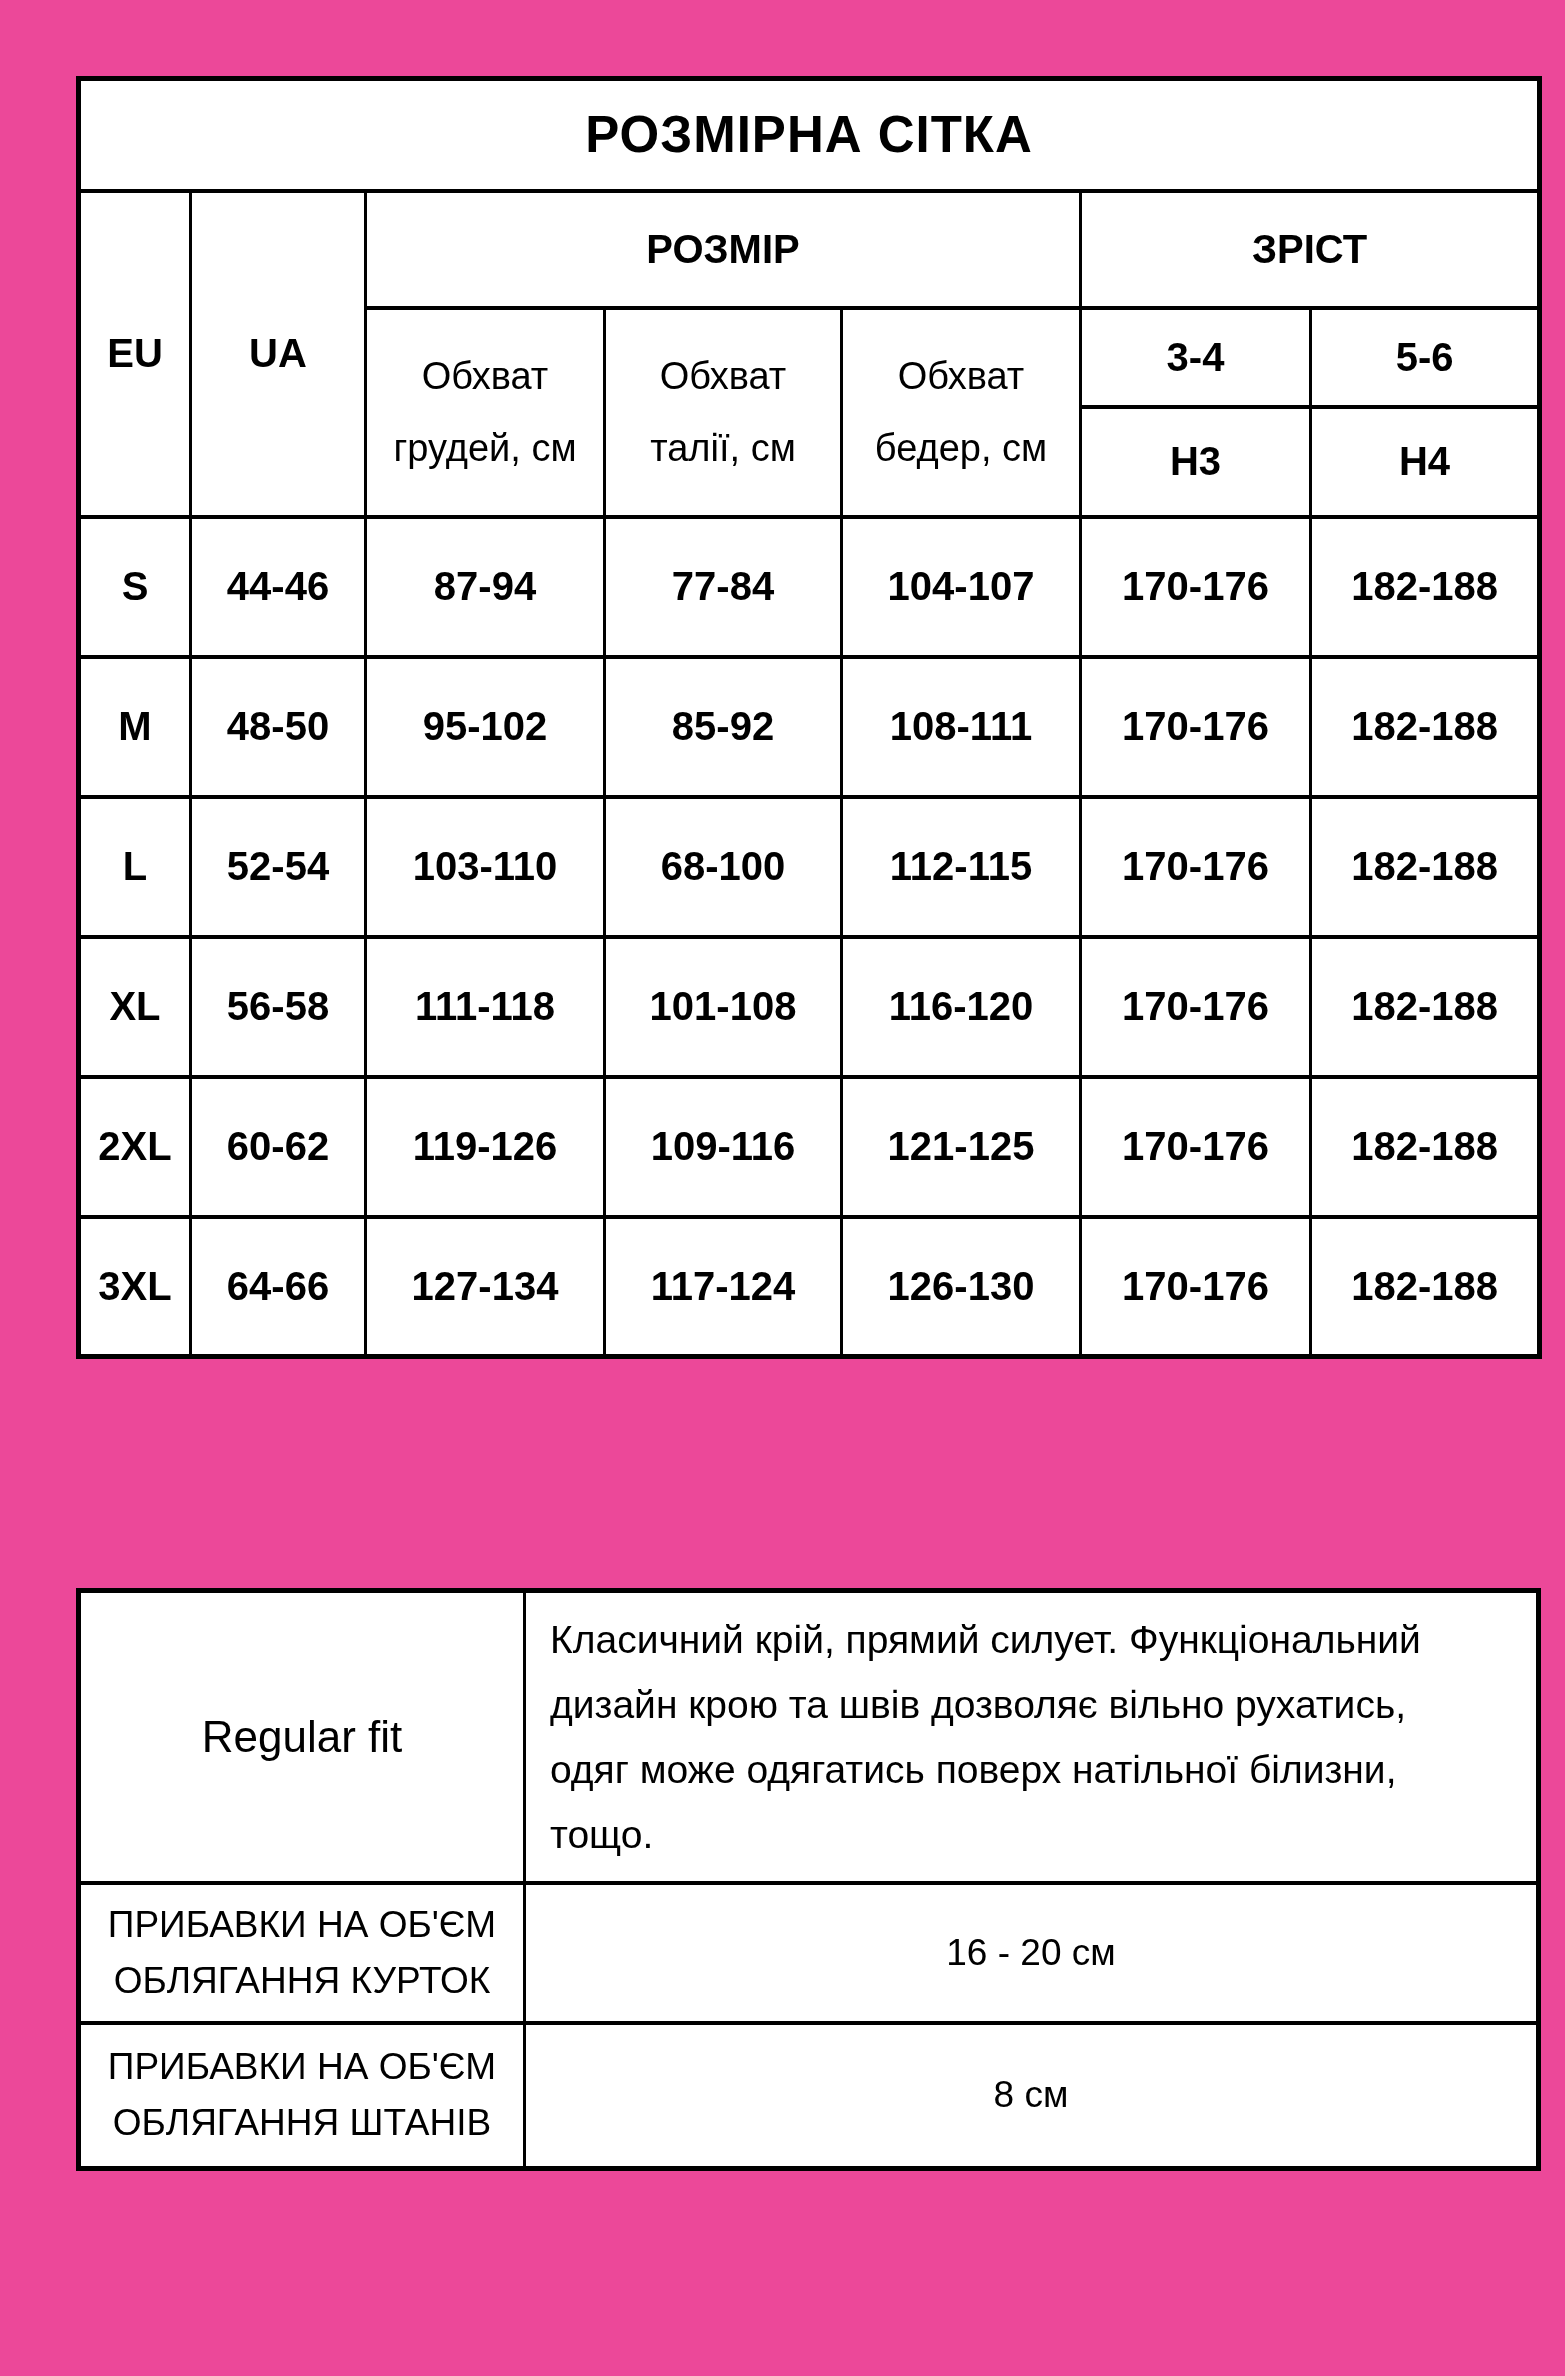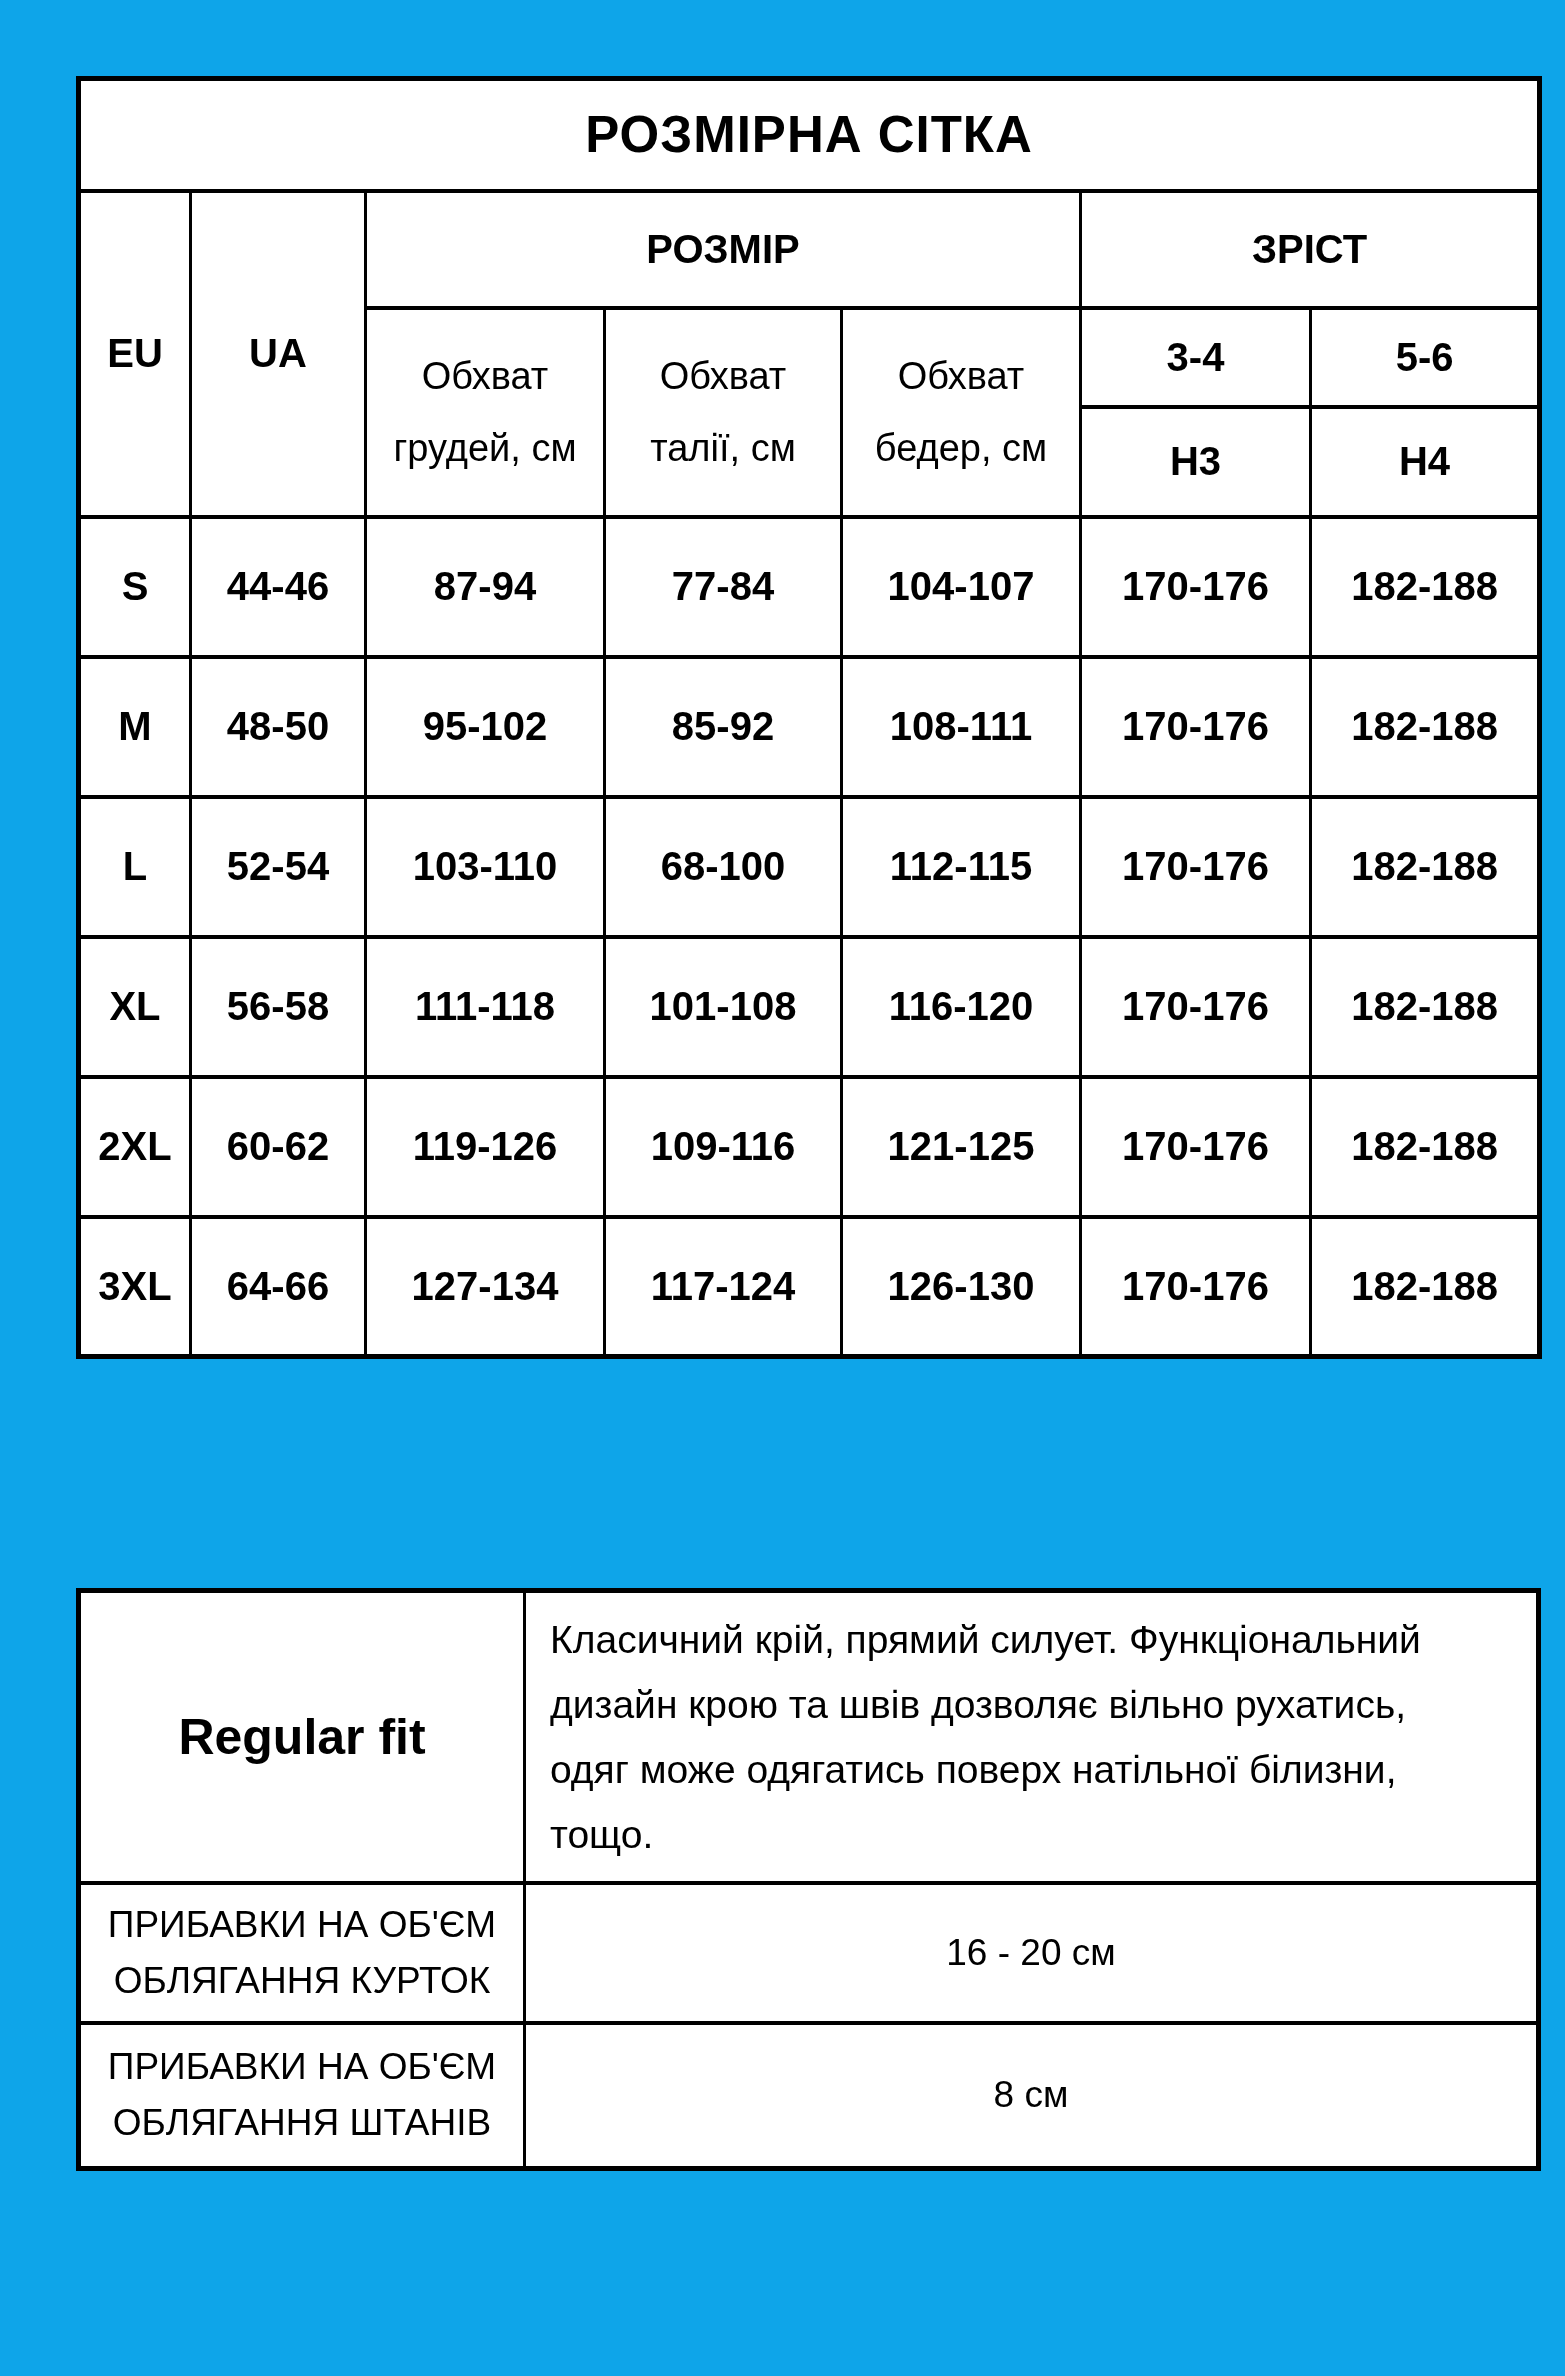--- a/index.html
+++ b/index.html
@@ -1,21 +1,21 @@
 <!DOCTYPE html>
 <html><head>
 <meta charset="utf-8">
 <style>
   html,body{margin:0;padding:0;background:#fff;}
   body{
     width:1565px;height:2376px;
     font-family:"Liberation Sans","DejaVu Sans",sans-serif;
     color:#000;
   }
-  .page{position:relative;width:1565px;height:2376px;background:#0ea5e9;overflow:hidden;}
+  .page{position:relative;width:1565px;height:2376px;background:#ec4899;overflow:hidden;}
 
   table{border-collapse:collapse;table-layout:fixed;position:absolute;left:76px;background:#fff;}
   .t1{top:76px;width:1459px;border:5px solid #000;}
   .t2{top:1588px;width:1459px;border:5px solid #000;}
   td{
     border:3px solid #000;
     border-top-width:4px;border-bottom-width:4px;
     text-align:center;vertical-align:middle;
     padding:0;overflow:hidden;
   }
@@ -37,21 +37,21 @@
     position:absolute;left:78px;top:1394px;width:1438px;
     font-size:37px;line-height:47px;white-space:pre-line;text-align:left;
   }
 
   
   .r-t2title{height:125px;}
   .r-fit{height:292px;}
   .r-add1{height:140px;}
   .r-add2{height:146px;}
   .t2title{font-weight:bold;font-size:40px;letter-spacing:0.5px;}
-  .fit-label{font-weight:bold;font-size:50px;}
+  .fit-label{font-weight:normal;font-size:44px;}
   .fit-desc{
     text-align:left;font-size:39px;line-height:65px;
     padding:10px 20px 10px 24px;white-space:pre-line;font-weight:normal;
   }
   .add-label{font-weight:normal;font-size:37px;line-height:56px;white-space:pre-line;}
   .add-value{font-size:37px;font-weight:normal;}
 </style>
 </head>
 <body>
 

